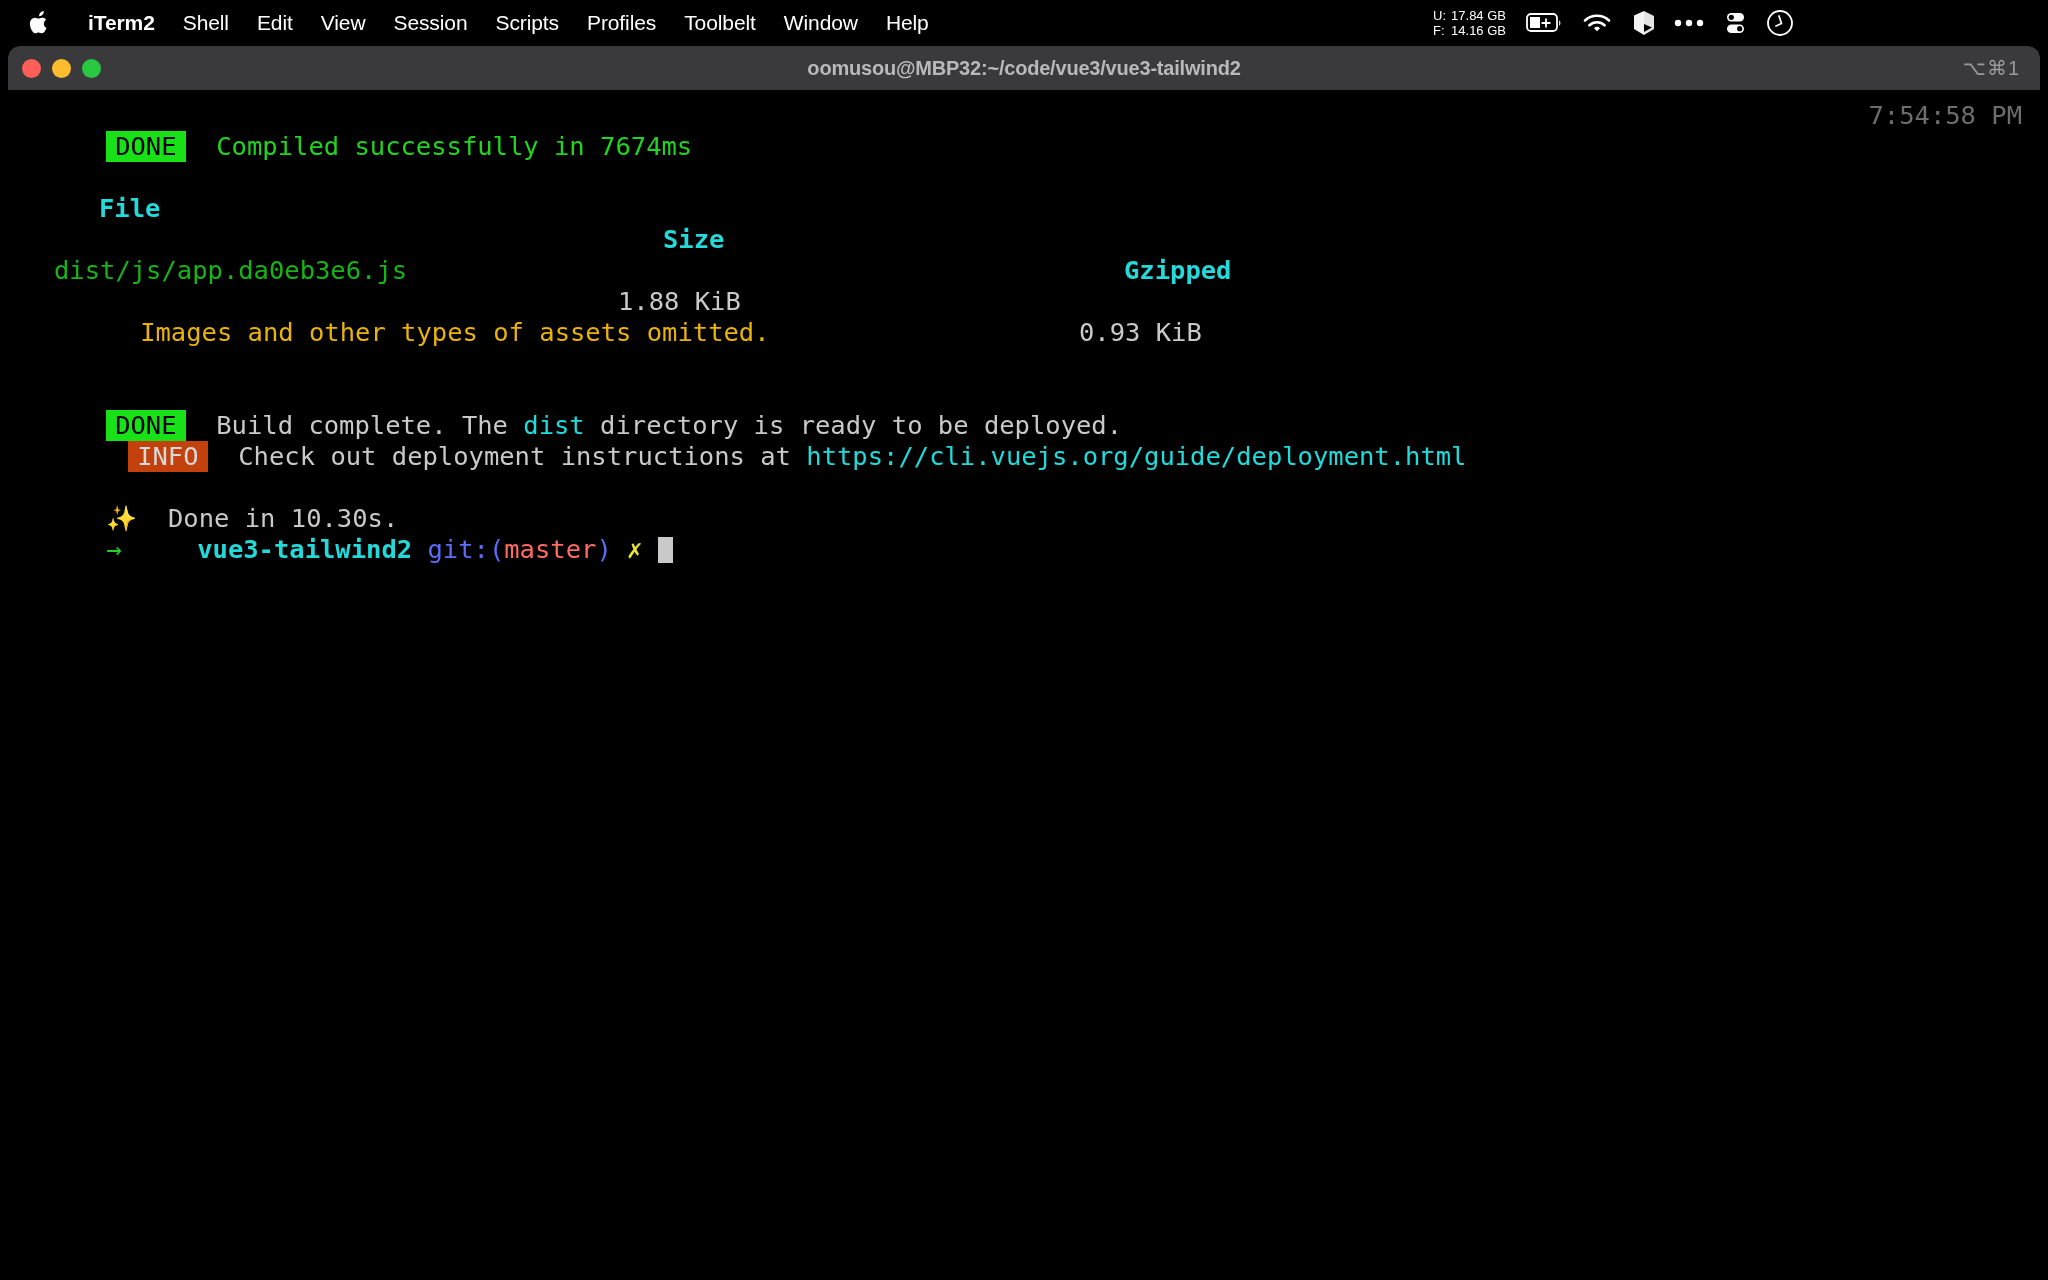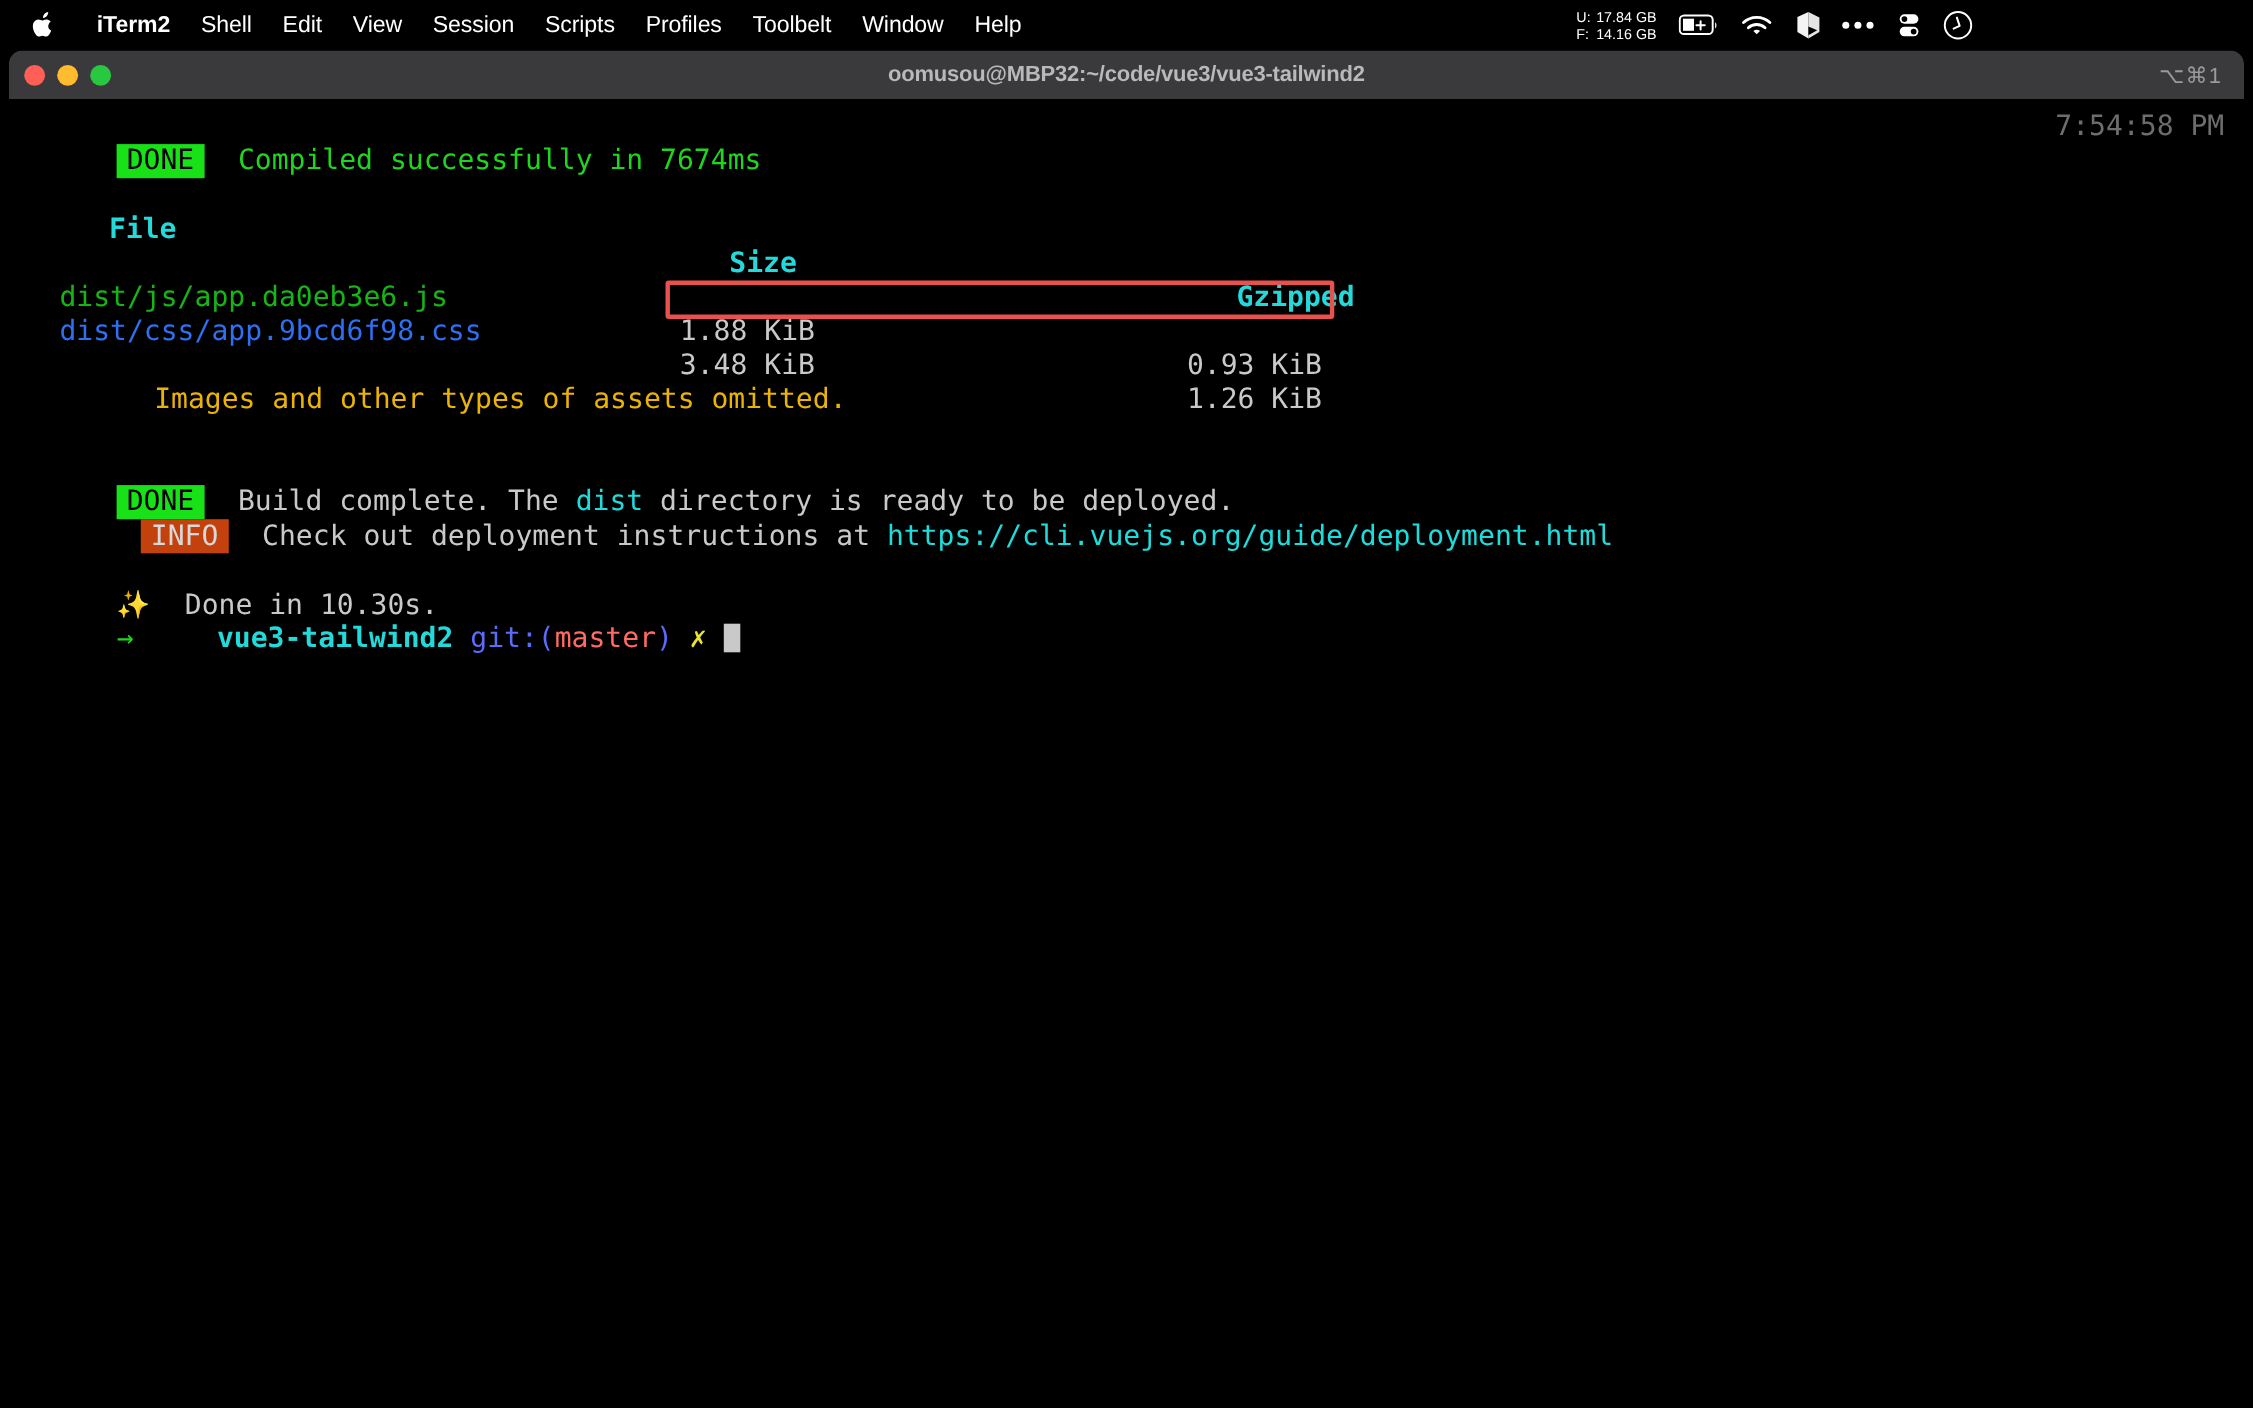--- a/index.html
+++ b/index.html
@@ -321,26 +321,20 @@
 
       <div class="tr"> </div>
 
 
       <div class="tr">
         <span class="col-file c-green-d">dist/js/app.da0eb3e6.js</span>
         <span class="col-size c-white">1.88 KiB</span>
         <span class="col-gzip c-white">0.93 KiB</span>
       </div>
 
-      <div class="tr">
-        <span class="col-file c-blue">dist/css/app.9bcd6f98.css</span>
-        <span class="col-size c-white">3.48 KiB</span>
-        <span class="col-gzip c-white">1.26 KiB</span>
-        <div class="highlight-box"></div>
-      </div>
     </div>
 
     <div class="line"> </div>
 
     <div class="line">
       <span style="padding-left:34px" class="c-dim">Images and other types of assets omitted.</span>
     </div>
 
     <div class="line"> </div>
     <div class="line"> </div>

